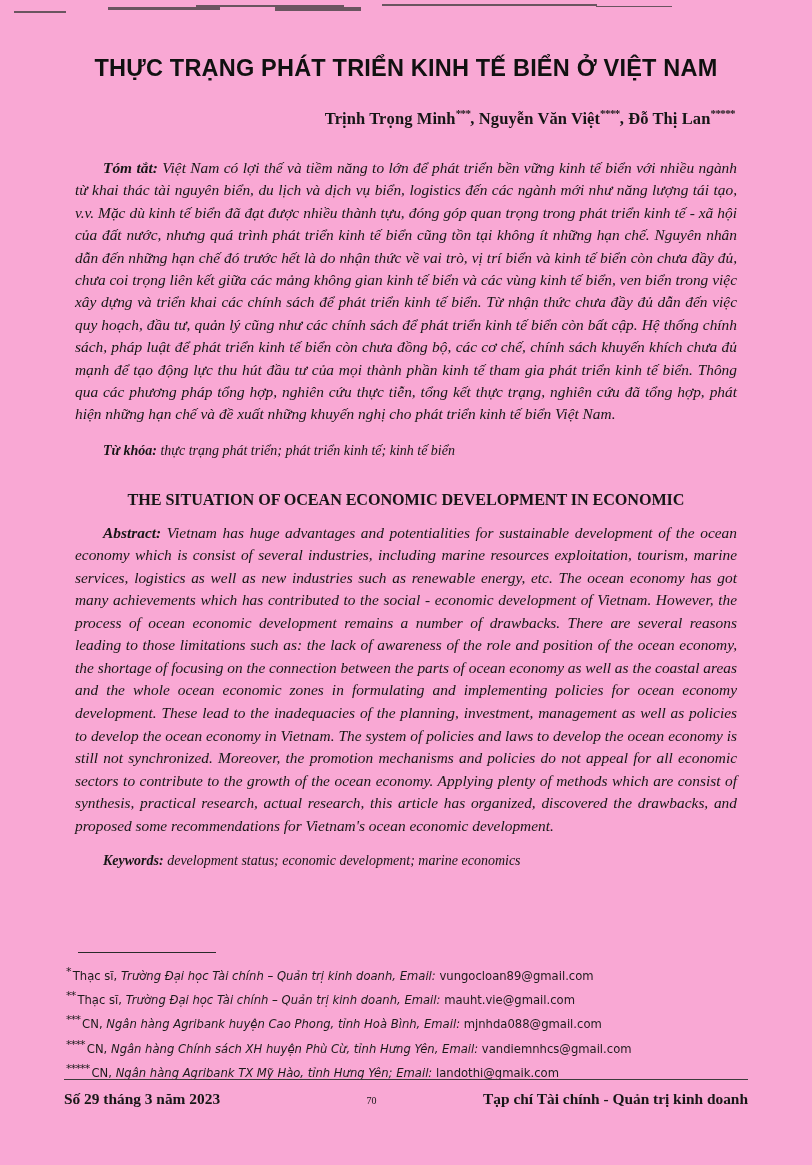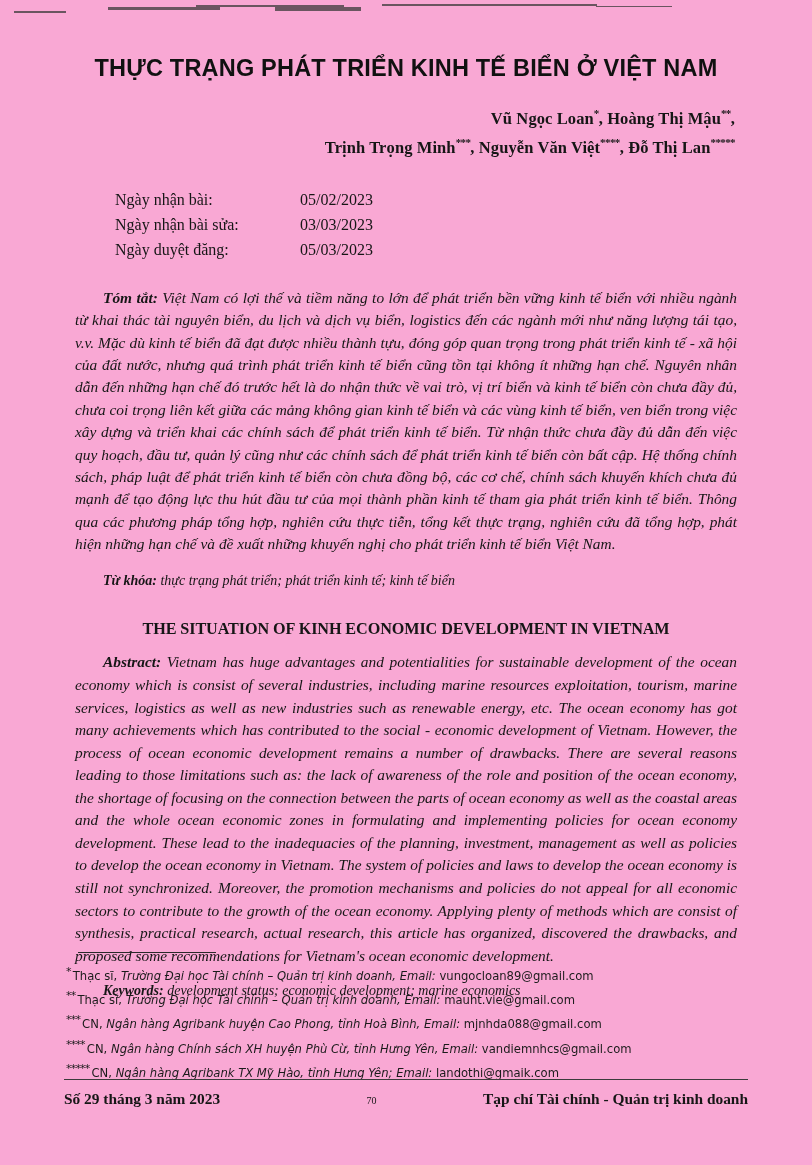--- a/index.html
+++ b/index.html
@@ -207,46 +207,29 @@
       <i class="e4"></i>
       <i class="e5"></i>
       <i class="e6"></i>
   </div>
 
   <div class="content">
 
     <h1 class="doc-title">THỰC TRẠNG PHÁT TRIỂN KINH TẾ BIỂN Ở VIỆT NAM</h1>
 
     <div class="authors">
-      <span class="line"><span>Vũ Ngọc Loan</span><sup class="mark">*</sup><span>, Hoàng Thị Mậu</span><sup class="mark">**</sup><span>,</span></span>
       <span class="line"><span>Trịnh Trọng Minh</span><sup class="mark">***</sup><span>, Nguyễn Văn Việt</span><sup class="mark">****</sup><span>, Đỗ Thị Lan</span><sup class="mark">*****</sup></span>
     </div>
 
-    <table class="dates">
-      <tbody>
-        <tr>
-          <td class="label">Ngày nhận bài:</td>
-          <td class="value">05/02/2023</td>
-        </tr>
-        <tr>
-          <td class="label">Ngày nhận bài sửa:</td>
-          <td class="value">03/03/2023</td>
-        </tr>
-        <tr>
-          <td class="label">Ngày duyệt đăng:</td>
-          <td class="value">05/03/2023</td>
-        </tr>
-      </tbody>
-    </table>
 
     <p class="abstract-vi"><span class="lead">Tóm tắt:</span><span> Việt Nam có lợi thế và tiềm năng to lớn để phát triển bền vững kinh tế biển với nhiều ngành từ khai thác tài nguyên biển, du lịch và dịch vụ biển, logistics đến các ngành mới như năng lượng tái tạo, v.v. Mặc dù kinh tế biển đã đạt được nhiều thành tựu, đóng góp quan trọng trong phát triển kinh tế - xã hội của đất nước, nhưng quá trình phát triển kinh tế biển cũng tồn tại không ít những hạn chế. Nguyên nhân dẫn đến những hạn chế đó trước hết là do nhận thức về vai trò, vị trí biển và kinh tế biển còn chưa đầy đủ, chưa coi trọng liên kết giữa các mảng không gian kinh tế biển và các vùng kinh tế biển, ven biển trong việc xây dựng và triển khai các chính sách để phát triển kinh tế biển. Từ nhận thức chưa đầy đủ dẫn đến việc quy hoạch, đầu tư, quản lý cũng như các chính sách để phát triển kinh tế biển còn bất cập. Hệ thống chính sách, pháp luật để phát triển kinh tế biển còn chưa đồng bộ, các cơ chế, chính sách khuyến khích chưa đủ mạnh để tạo động lực thu hút đầu tư của mọi thành phần kinh tế tham gia phát triển kinh tế biển. Thông qua các phương pháp tổng hợp, nghiên cứu thực tiễn, tổng kết thực trạng, nghiên cứu đã tổng hợp, phát hiện những hạn chế và đề xuất những khuyến nghị cho phát triển kinh tế biển Việt Nam.</span></p>
 
     <p class="kw-vi"><span class="lead">Từ khóa:</span><span> thực trạng phát triển; phát triển kinh tế; kinh tế biển</span></p>
 
-    <div class="en-title">THE SITUATION OF KINH ECONOMIC DEVELOPMENT IN VIETNAM</div>
+    <div class="en-title">THE SITUATION OF OCEAN ECONOMIC DEVELOPMENT IN ECONOMIC</div>
 
     <p class="abstract-en"><span class="lead">Abstract:</span><span> Vietnam has huge advantages and potentialities for sustainable development of the ocean economy which is consist of several industries, including marine resources exploitation, tourism, marine services, logistics as well as new industries such as renewable energy, etc. The ocean economy has got many achievements which has contributed to the social - economic development of Vietnam. However, the process of ocean economic development remains a number of drawbacks. There are several reasons leading to those limitations such as: the lack of awareness of the role and position of the ocean economy, the shortage of focusing on the connection between the parts of ocean economy as well as the coastal areas and the whole ocean economic zones in formulating and implementing policies for ocean economy development. These lead to the inadequacies of the planning, investment, management as well as policies to develop the ocean economy in Vietnam. The system of policies and laws to develop the ocean economy is still not synchronized. Moreover, the promotion mechanisms and policies do not appeal for all economic sectors to contribute to the growth of the ocean economy. Applying plenty of methods which are consist of synthesis, practical research, actual research, this article has organized, discovered the drawbacks, and proposed some recommendations for Vietnam's ocean economic development.</span></p>
 
     <p class="kw-en"><span class="lead">Keywords:</span><span> development status; economic development; marine economics</span></p>
 
   </div>
 
   <div class="fn-rule"></div>
 
   <div class="footnotes">

